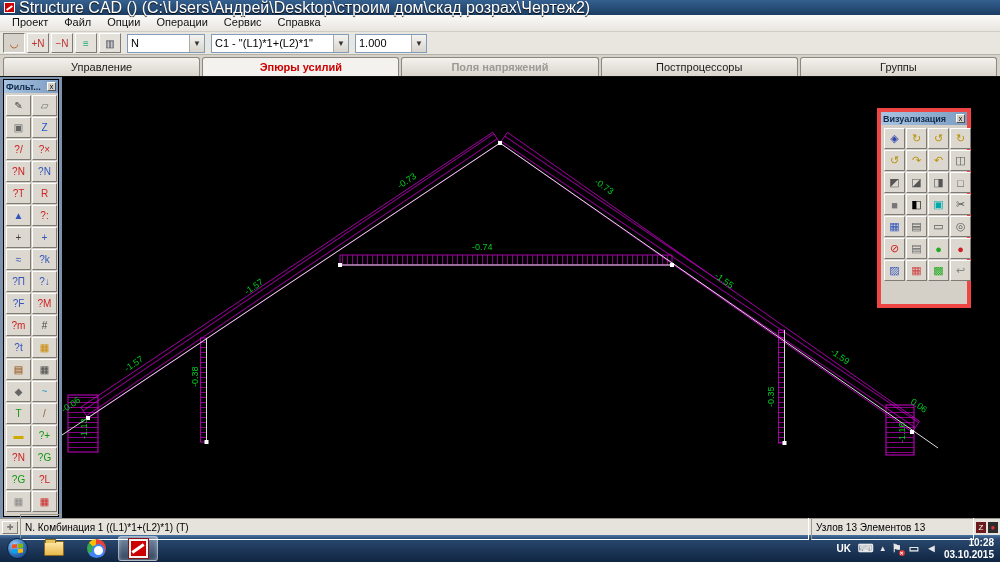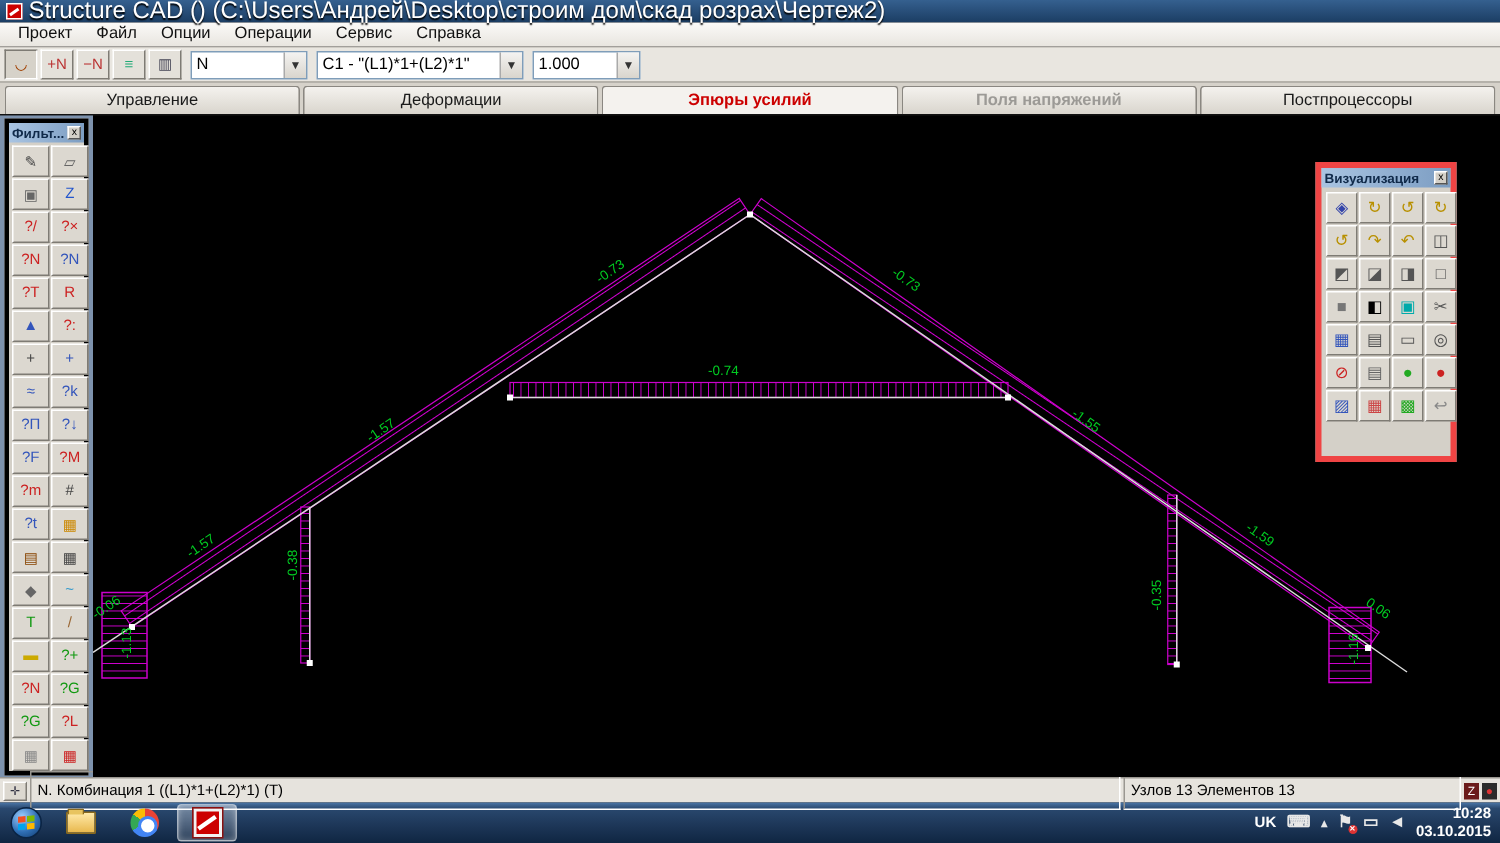--- a/index.html
+++ b/index.html
@@ -21,40 +21,40 @@
   .combo .drop{width:15px;height:100%;background:linear-gradient(#f4f3f1,#d9d5cd);border-left:1px solid #aaa;font-size:8px;display:flex;align-items:center;justify-content:center;color:#333;}
   .w-n{width:78px}.w-comb{width:138px}.w-scale{width:72px}
   
   .tabs{height:22px;background:#d6d2ca;display:flex;gap:2px;padding:2px 3px 0 3px;border-bottom:1px solid #111;}
   .tab{flex:1;border:1px solid #8a8781;border-bottom:none;border-radius:3px 3px 0 0;background:linear-gradient(#f4f2ee,#d9d5cd);display:flex;align-items:center;justify-content:center;font-size:11px;color:#1a1a1a;}
   .tab.active{background:#f4f2ee;color:#cc0000;font-weight:bold;}
   .tab.disabled{color:#9c9a96;font-weight:bold;}
   
   .main{height:441px;display:flex;background:#000;}
   .sidebar{width:62px;background:#7d92ad;display:flex;justify-content:center;overflow:hidden;}
-  .palette{width:56px;background:#d4d0c8;border:3px solid #000000;margin-top:2px;height:438px;}
+  .palette{width:56px;background:#d4d0c8;border:1px solid #000000;margin-top:2px;height:438px;}
   .pal-title{height:13px;background:linear-gradient(90deg,#a9c4e2,#7c9dc2);display:flex;align-items:center;justify-content:space-between;padding:0 2px;}
   .pal-title .pt{font-size:9px;font-weight:bold;color:#102a4a;white-space:nowrap;overflow:hidden;}
   .pal-close{width:9px;height:9px;background:#d4d0c8;border:1px solid;border-color:#fff #555 #555 #fff;font-size:7px;line-height:7px;text-align:center;color:#000;flex:0 0 auto;}
   .pal-grid{display:grid;grid-template-columns:25px 25px;gap:1px;padding:2px;}
   .pbtn{height:21px;background:#dcd8d0;border:1px solid;border-color:#fff #7e7b74 #7e7b74 #fff;display:flex;align-items:center;justify-content:center;font-size:10px;overflow:hidden;}
   .canvas-wrap{position:relative;width:938px;height:441px;background:#000;}
   svg{display:block;}
   .flabel{font-size:9px;fill:#00cc22;font-family:"Liberation Sans",sans-serif;}
   
   .vizpanel{position:absolute;left:815px;top:31px;width:94px;background:#d4d0c8;border:4px solid #ef4444;box-shadow:1px 1px 0 #000;}
   .viz-grid{display:grid;grid-template-columns:repeat(4,21px);gap:1px;padding:3px;}
   .vbtn{height:21px;background:#dcd8d0;border:1px solid;border-color:#fff #7e7b74 #7e7b74 #fff;display:flex;align-items:center;justify-content:center;font-size:11px;}
   .viz-foot{height:20px;}
   
   .statusbar{height:17px;background:#e6e3dd;border-top:1px solid #9a9791;display:flex;align-items:center;gap:2px;padding:1px 2px;font-size:10px;color:#000;}
   .sb-ico{width:16px;height:13px;background:#dcd8d0;border:1px solid;border-color:#fff #7e7b74 #7e7b74 #fff;font-size:8px;display:flex;align-items:center;justify-content:center;color:#334;}
   .sb-cell{height:13px;border:1px solid;border-color:#9a9791 #fff #fff #9a9791;display:flex;align-items:center;padding:12px 4px;white-space:nowrap;overflow:hidden;}
   .sb-left{flex:1;}
-  .sb-right{width:225px;}
+  .sb-right{width:163px;}
   .sb-ind{width:10px;height:11px;font-size:8px;display:flex;align-items:center;justify-content:center;color:#fff;}
   
   .taskbar{height:27px;background:linear-gradient(#4a75a6 0%,#29486e 15%,#1c3556 60%,#0f2642 100%);display:flex;align-items:center;padding:0 2px;font-weight:bold;}
   .orb{width:30px;height:24px;display:flex;align-items:center;justify-content:center;}
   .orb-ball{width:21px;height:21px;border-radius:50%;background:radial-gradient(circle at 35% 30%,#9fd0ff,#2f6fb5 55%,#123a6b);border:1px solid #0a2444;display:flex;align-items:center;justify-content:center;}
   .winflag{width:11px;height:10px;display:grid;grid-template-columns:5px 5px;grid-template-rows:4px 4px;gap:1px;transform:skewY(-6deg);}
   .winflag i{display:block;}
   .wf1{background:#f25022}.wf2{background:#7fba00}.wf3{background:#00a4ef}.wf4{background:#ffb900}
   .taskbtn{width:40px;height:25px;margin-left:2px;border-radius:3px;display:flex;align-items:center;justify-content:center;border:1px solid transparent;}
   .taskbtn.active{background:linear-gradient(rgba(255,255,255,.35),rgba(255,255,255,.12));border-color:rgba(255,255,255,.5);box-shadow:inset 0 0 4px rgba(255,255,255,.4);}
@@ -120,31 +120,31 @@
     <span class="val">1.000</span>
     <span class="drop">▼</span>
   </div>
 </div>
 
 <div class="tabs">
 
 <div class="tab">
       <span>Управление</span>
     </div>
-    <div class="tab">
-      <span>Деформации</span>
-    </div>
     <div class="tab active">
       <span>Эпюры усилий</span>
     </div>
     <div class="tab disabled">
       <span>Поля напряжений</span>
     </div>
     <div class="tab">
       <span>Постпроцессоры</span>
+    </div>
+    <div class="tab">
+      <span>Группы</span>
     </div>
   </div>
 
 <div class="main">
 
   <div class="sidebar">
     <div class="palette">
       <div class="pal-title">
         <span class="pt">Фильт...</span>
         <span class="pal-close">x</span>

